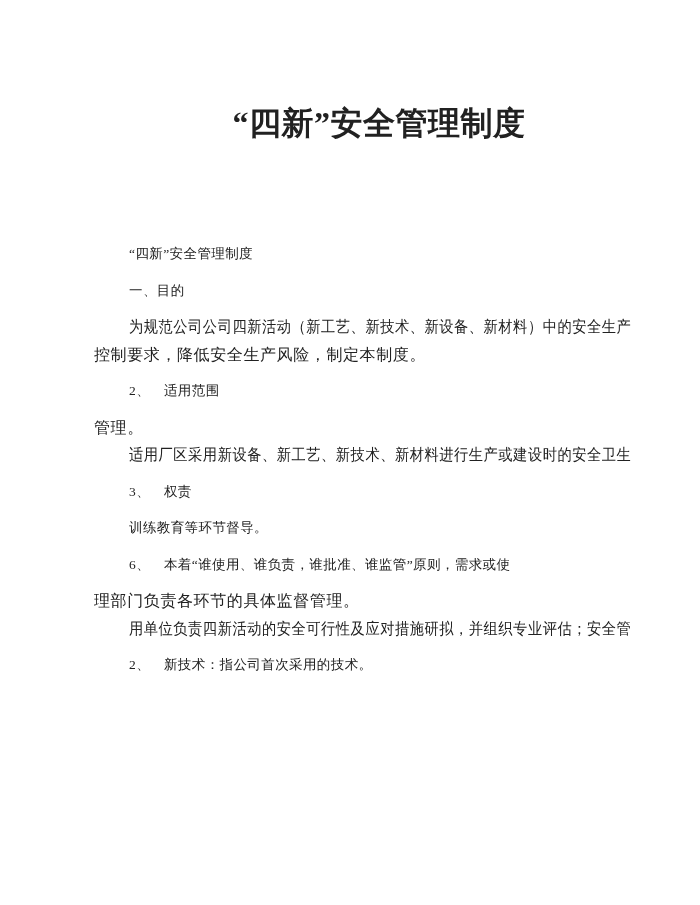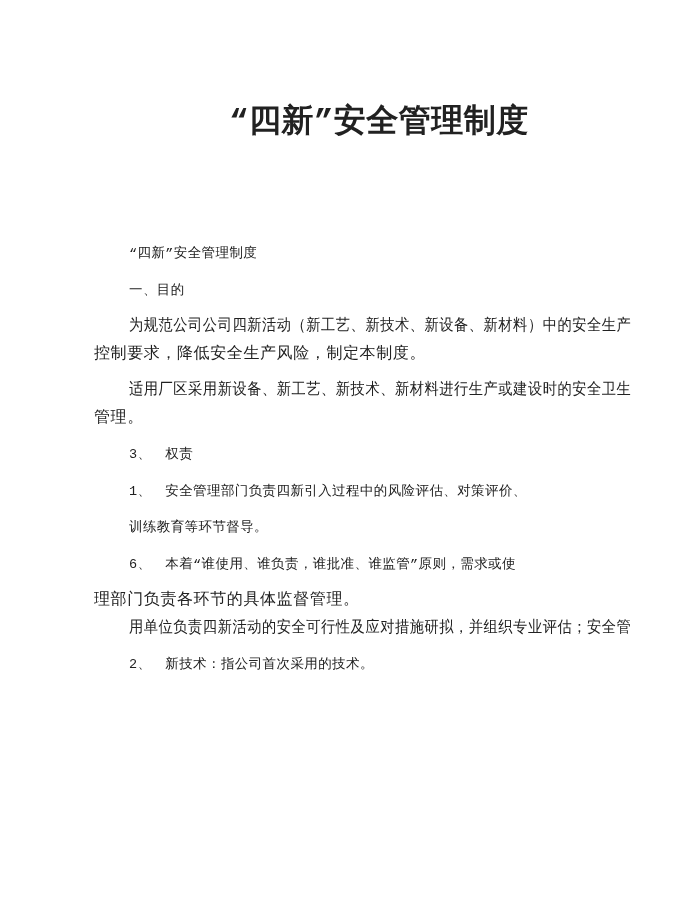--- a/index.html
+++ b/index.html
@@ -1,21 +1,21 @@
 <!DOCTYPE html>
 <html><head>
 <meta charset="utf-8">
 <style>
   html,body{margin:0;padding:0;background:#ffffff;}
   .page{
     position:relative;
     width:700px;height:711px;
     background:#ffffff;
     overflow:hidden;
-    font-family:Liberation Mono, monospace;
+    font-family:Liberation Serif, serif;
     color:#212121;
   }
   .doc-title{
     position:absolute;top:100px;left:0;width:100%;
     box-sizing:border-box;padding-left:58px;
     text-align:center;
     font-size:32px;font-weight:700;line-height:46px;
     letter-spacing:0.5px;
     white-space:nowrap;
   }
@@ -47,28 +47,28 @@
         <div class="line small indent"><span>“四新”安全管理制度</span></div>
       </div>
       <div class="para">
         <div class="line small indent"><span>一、目的</span></div>
       </div>
       <div class="para">
         <div class="line large indent"><span class="squeeze">为规范公司公司四新活动（新工艺、新技术、新设备、新材料）中的安全生产</span></div>
         <div class="line large"><span>控制要求，降低安全生产风险，制定本制度。</span></div>
       </div>
       <div class="para">
+        <div class="line small indent"><span>2、　适用范围</span></div>
+      </div>
+      <div class="para">
+        <div class="line large"><span>管理。</span></div>
         <div class="line large indent"><span class="squeeze">适用厂区采用新设备、新工艺、新技术、新材料进行生产或建设时的安全卫生</span></div>
-        <div class="line large"><span>管理。</span></div>
       </div>
       <div class="para">
         <div class="line small indent"><span>3、　权责</span></div>
-      </div>
-      <div class="para">
-        <div class="line small indent"><span>1、　安全管理部门负责四新引入过程中的风险评估、对策评价、</span></div>
       </div>
       <div class="para">
         <div class="line small indent"><span>训练教育等环节督导。</span></div>
       </div>
       <div class="para">
         <div class="line small indent"><span>6、　本着“谁使用、谁负责，谁批准、谁监管”原则，需求或使</span></div>
       </div>
       <div class="para">
         <div class="line large"><span>理部门负责各环节的具体监督管理。</span></div>
         <div class="line large indent"><span class="squeeze">用单位负责四新活动的安全可行性及应对措施研拟，并组织专业评估；安全管</span></div>

